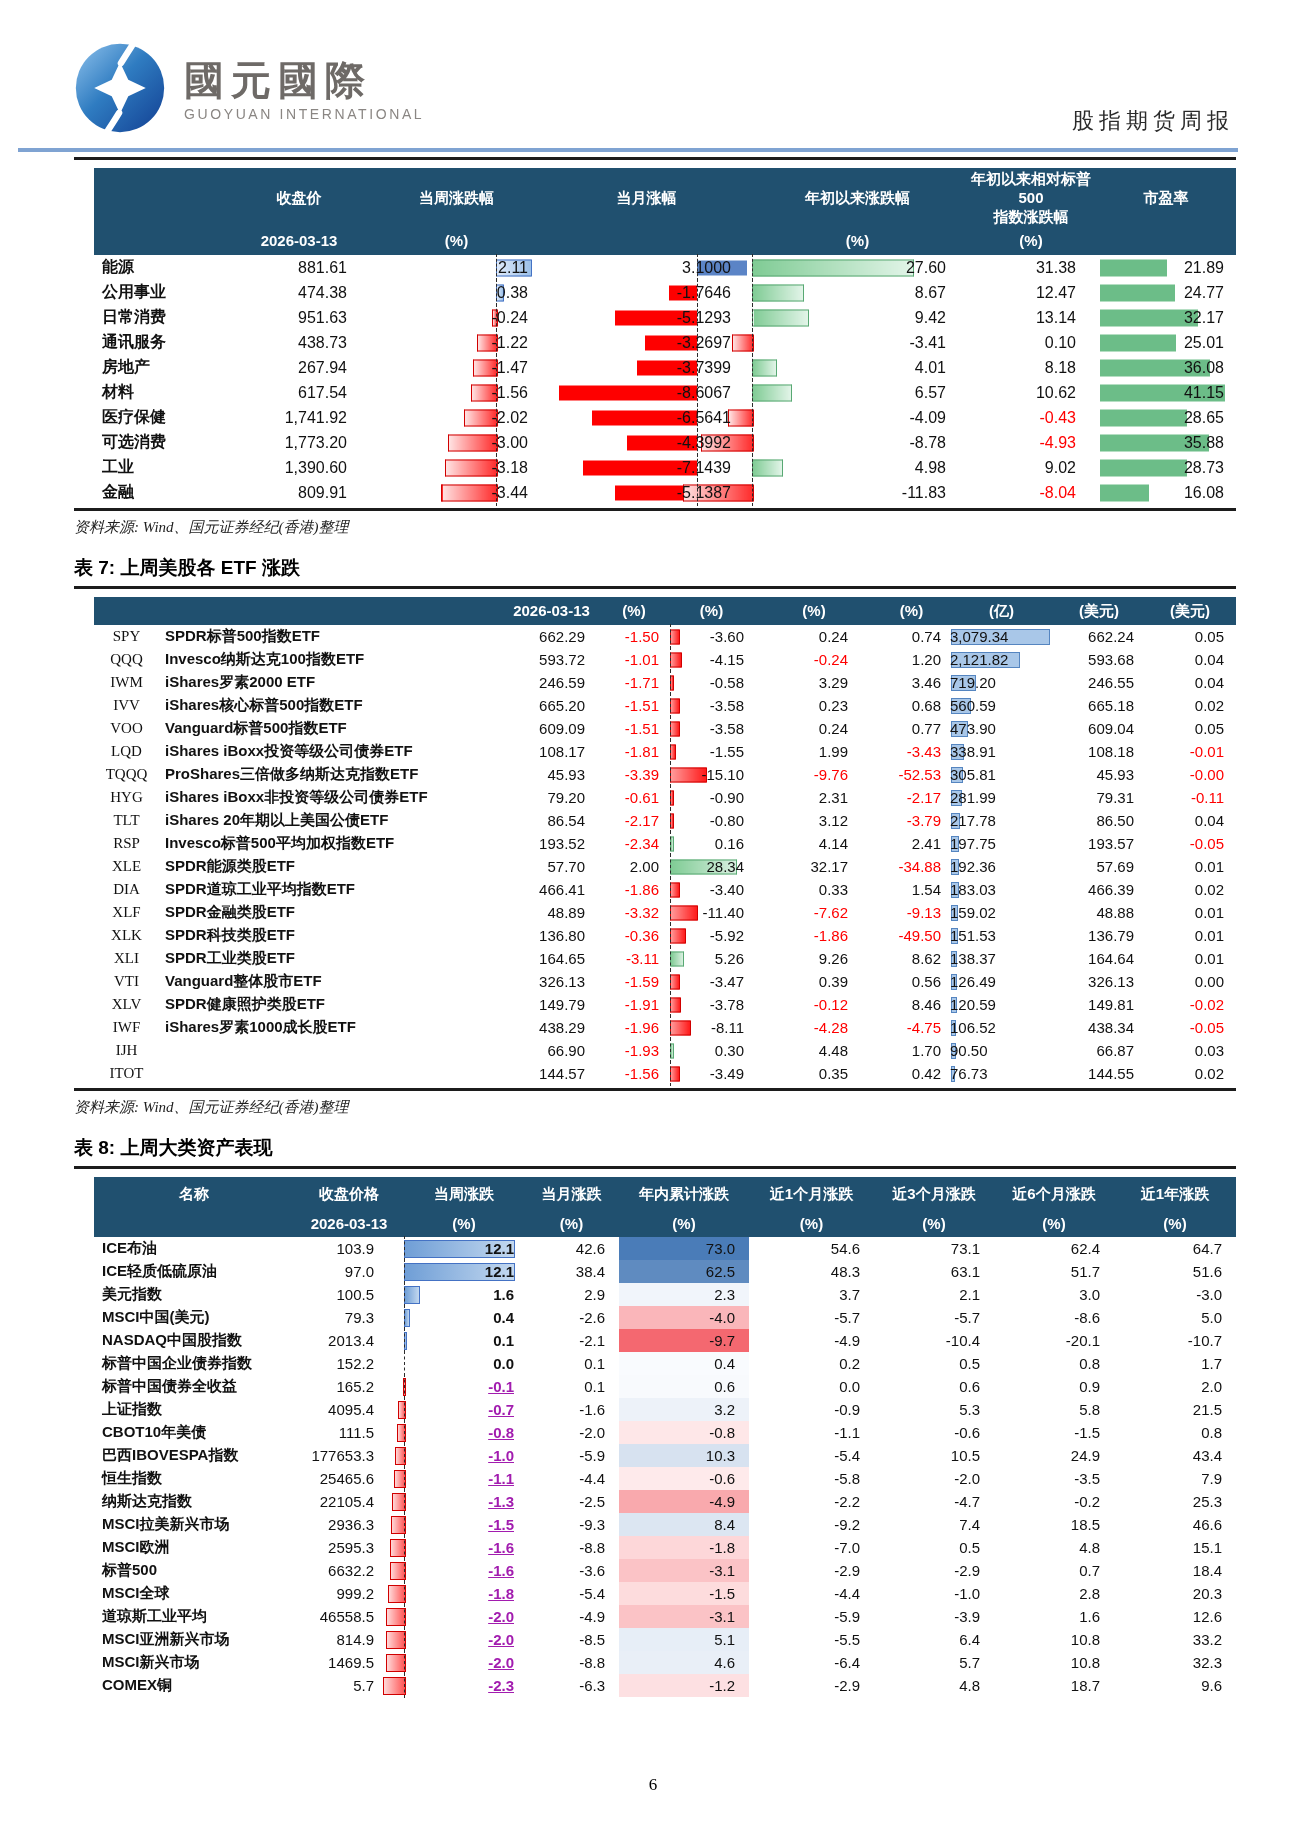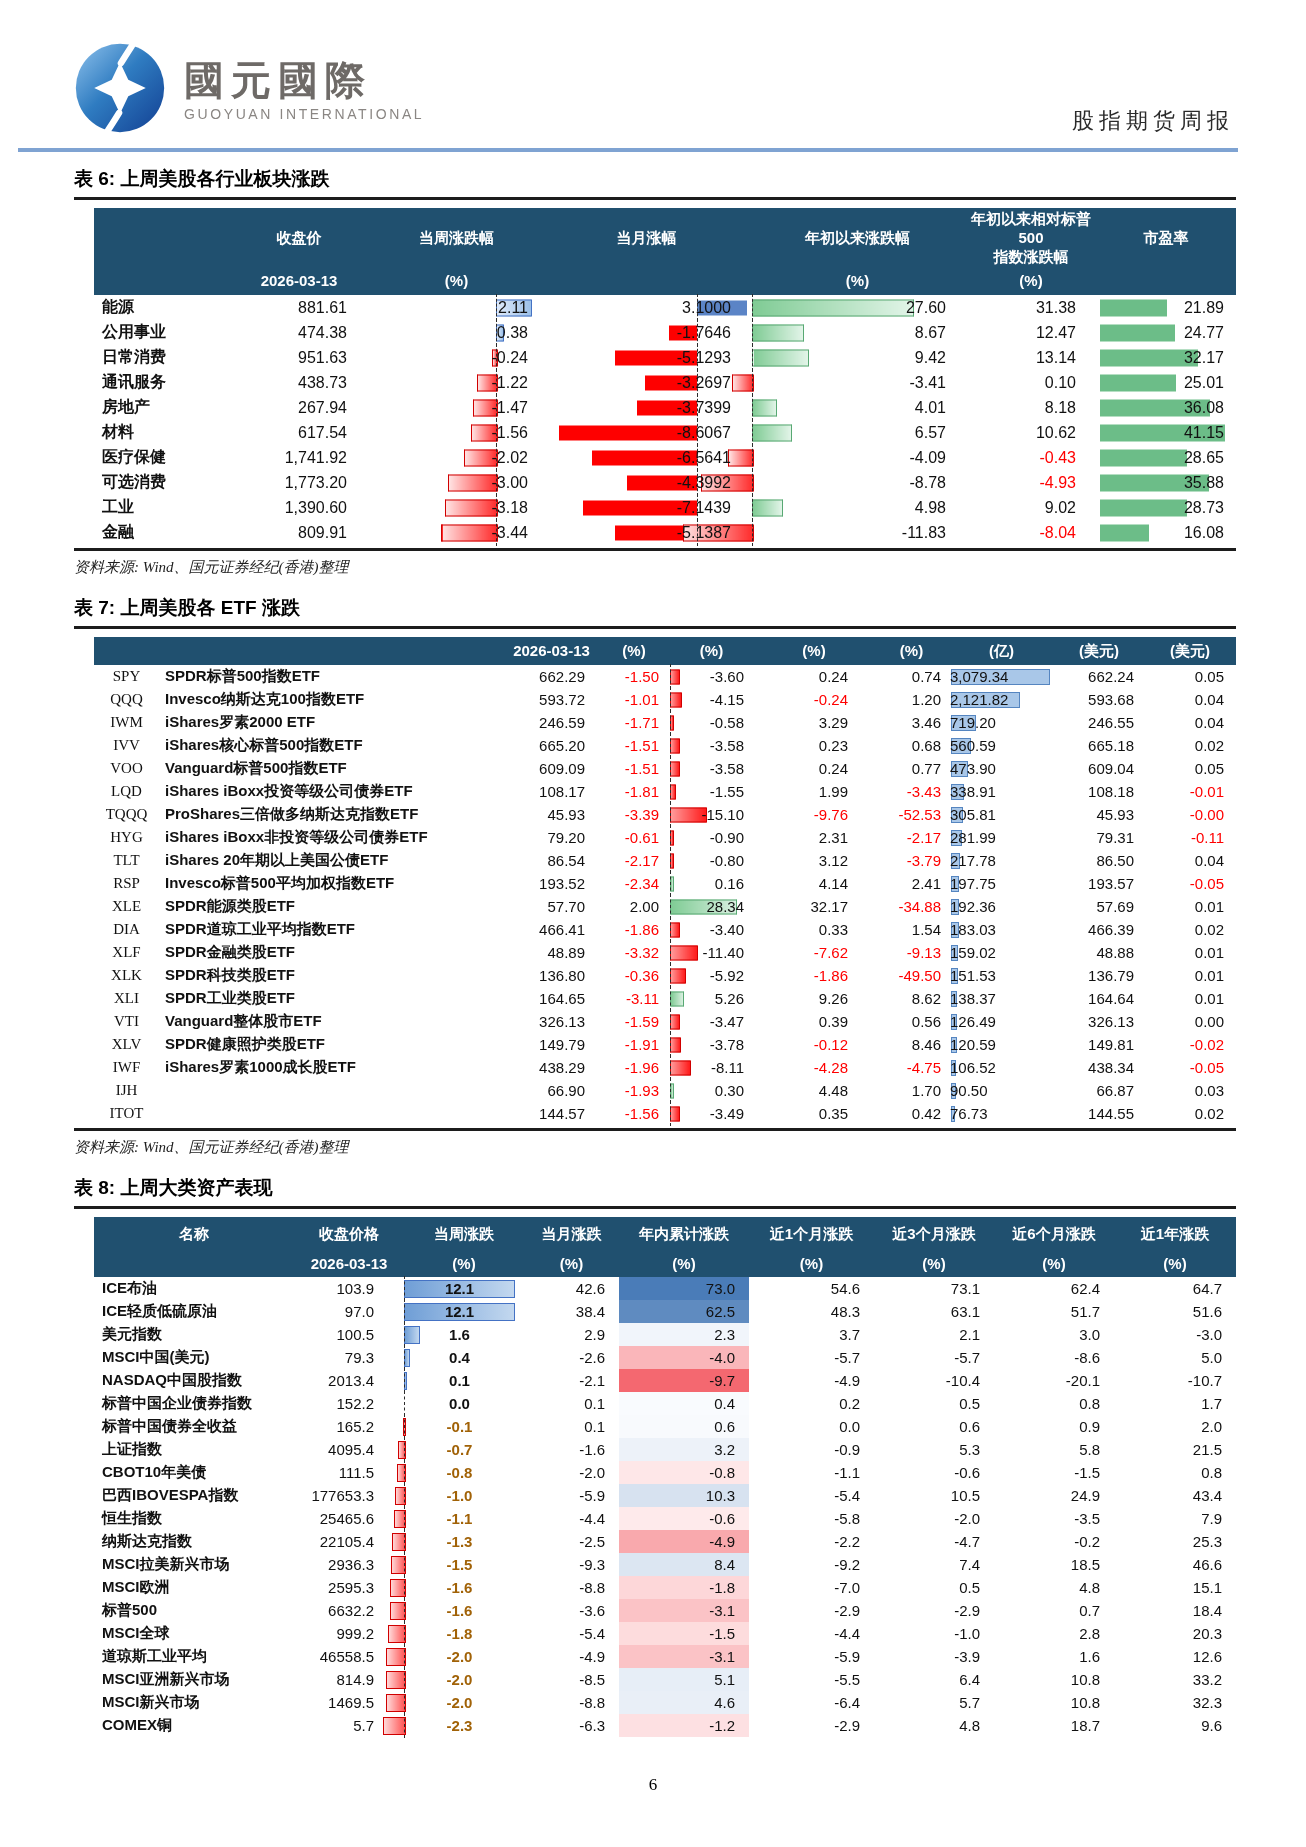--- a/index.html
+++ b/index.html
@@ -64,25 +64,25 @@
   .t7 thead tr.unit th{height:26px;}
   .t7 thead th:nth-child(1){text-align:left;}
   .b-vol{background:#a9c7e8;border:1px solid #5585c0;height:14px;}
   .b-green7{background:linear-gradient(to right,#7fcb94,#d9efe0);border:1px solid #58a873;height:13px;}
   .b-red7{background:linear-gradient(to right,#ff9a9a,#ff1a1a);border:1px solid #d00000;height:13px;}
 
   
   .t8 td{height:21px;font-size:15px;}
   .t8 td:nth-child(1){text-align:left;padding-left:8px;font-weight:bold;}
   .t8 td:nth-child(2){text-align:right;padding-right:30px;}
-  .t8 td:nth-child(3){text-align:center;padding-right:10px;font-weight:bold;}
+  .t8 td:nth-child(3){text-align:right;padding-right:10px;font-weight:bold;}
   .t8 td:nth-child(n+4){text-align:right;padding-right:14px;}
   .t8 thead tr:first-child th{height:30px;}
   .t8 thead tr.unit th{height:24px;}
-  .t8 .neg{color:#a16207;}
+  .t8 .neg{color:#a21caf;text-decoration:underline;}
   .b-blue8{background:linear-gradient(to right,#6f9ed6,#c3d8ef);border:1px solid #4472c4;height:16px;}
   .b-red8{background:linear-gradient(to right,#ffd9d9,#ff5252);border:1px solid #d00000;height:16px;}
 
   .page-number{position:absolute;left:0;right:0;bottom:52px;text-align:center;font-family:"Liberation Serif","DejaVu Serif",serif;font-size:17px;color:#000;}
 </style>
 </head>
 <body>
 
 <div class="page">
 
@@ -105,21 +105,20 @@
       </span>
       <span class="brand-text">
         <div class="cn">國元國際</div>
         <div class="en">GUOYUAN INTERNATIONAL</div>
       </span>
     </div>
     <div class="report-type">股指期货周报</div>
   </div>
   <div class="hdr-rule"></div>
 
-  <h2 class="sec-title">表 6: 上周美股各行业板块涨跌</h2>
   <div class="title-rule"></div>
   <table class="t6">
     <colgroup>
         <col style="width:135px">
         <col style="width:140px">
         <col style="width:175px">
         <col style="width:205px">
         <col style="width:217px">
         <col style="width:130px">
         <col style="width:140px">

